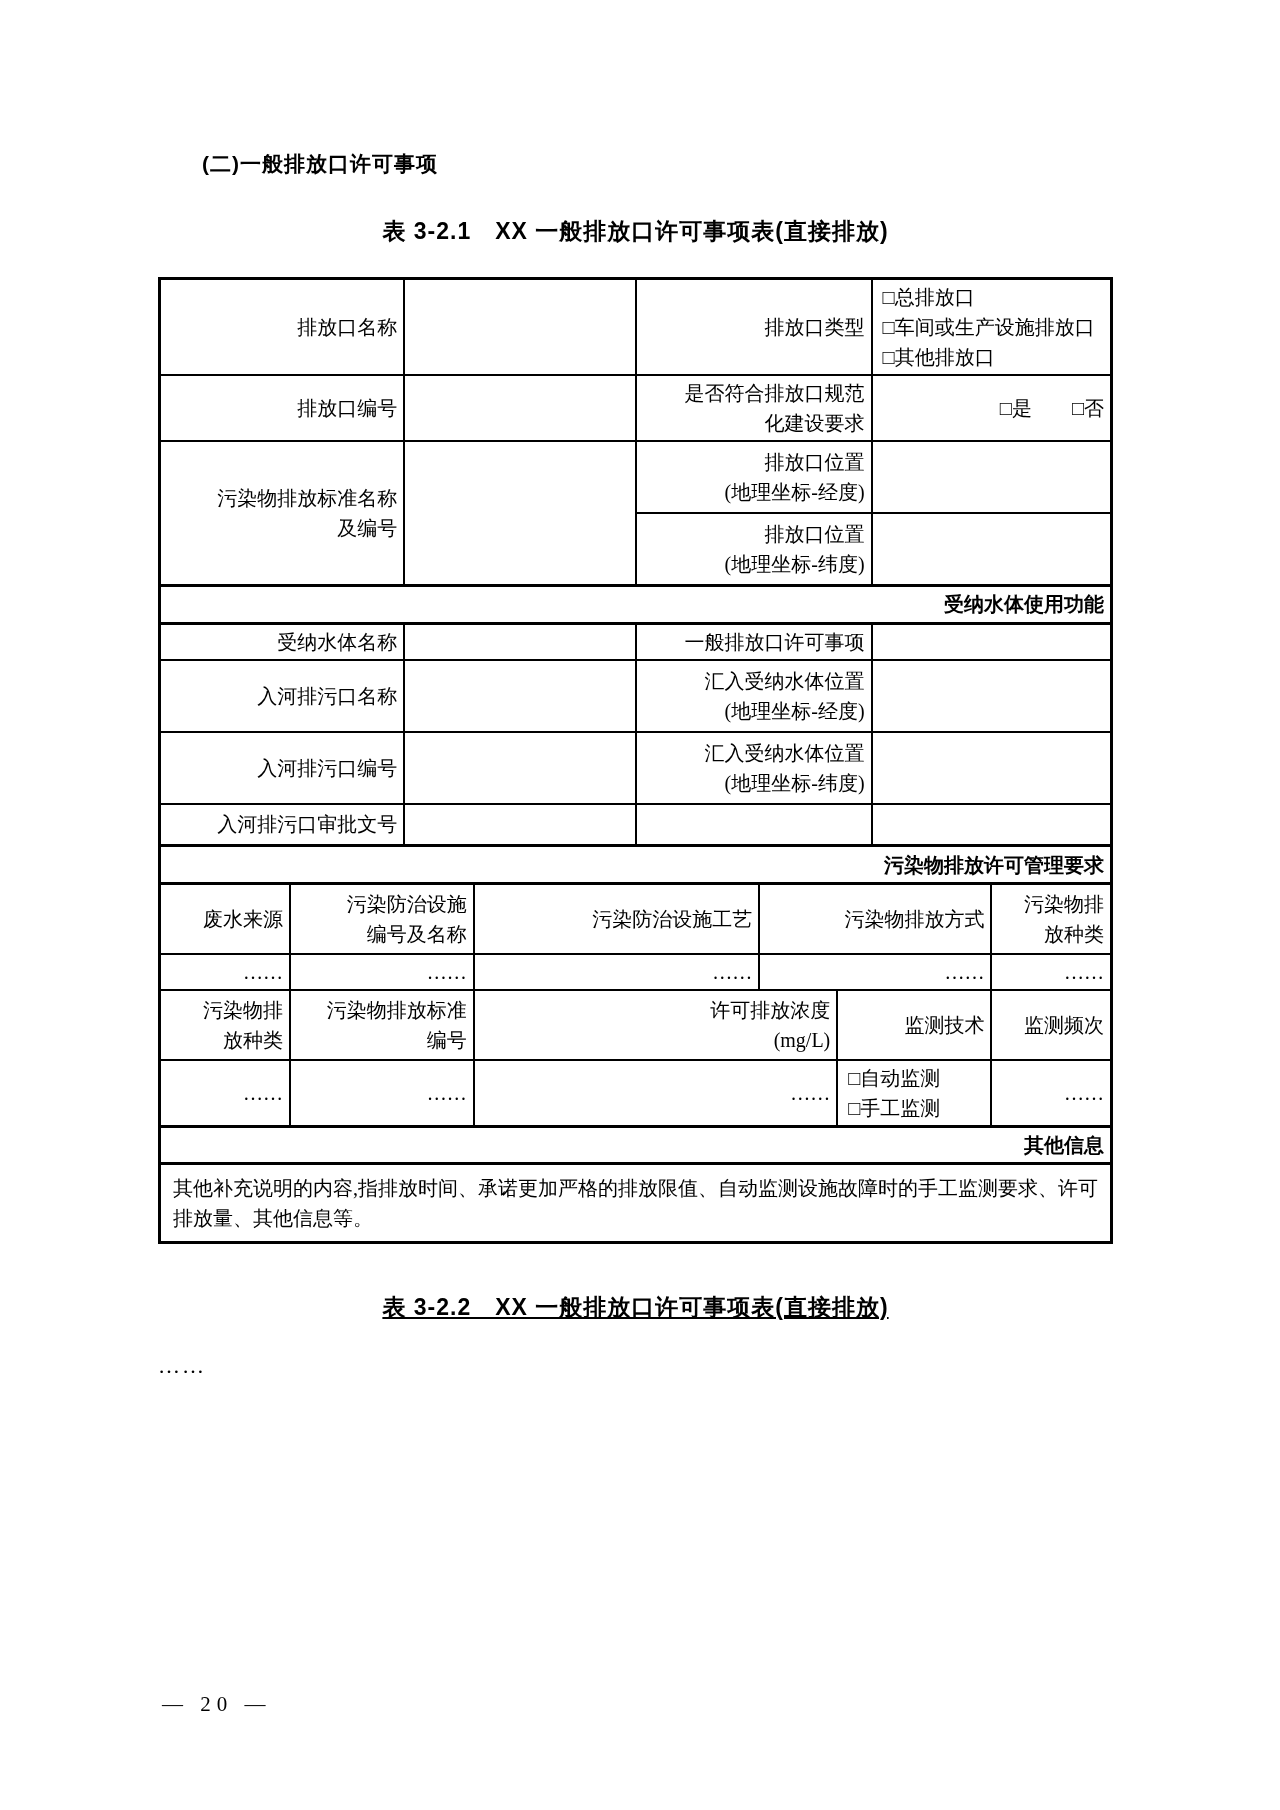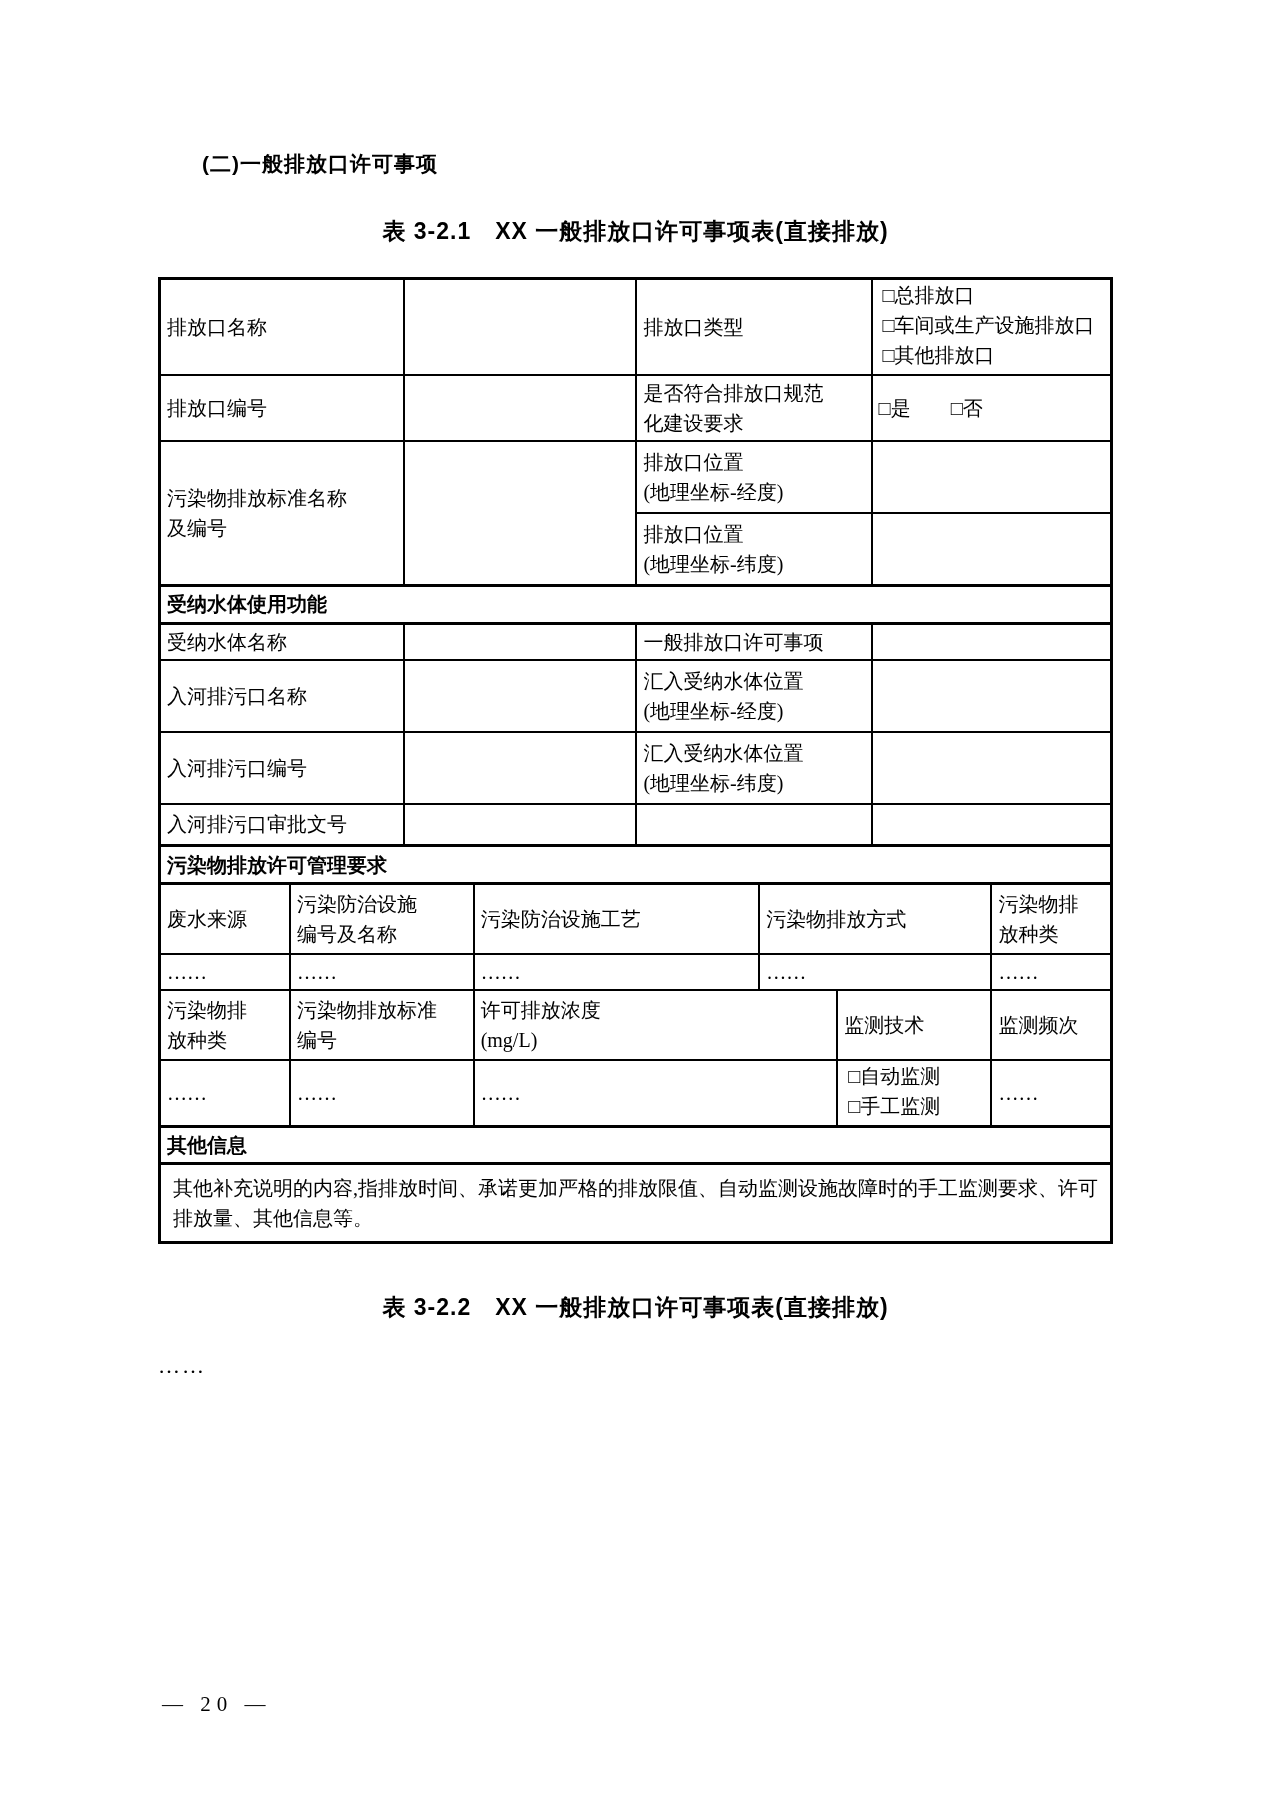--- a/index.html
+++ b/index.html
@@ -22,43 +22,43 @@
     font-family: "Liberation Sans", sans-serif;
     font-size: 23px; font-weight: bold; letter-spacing: 1px;
   }
   table.main {
     width: 100%; margin-top: 30px;
     border-collapse: collapse; table-layout: fixed;
     border: 3px solid #000;
   }
   table.main td {
     border: 2px solid #000;
-    text-align: left; vertical-align: middle;
+    text-align: right; vertical-align: middle;
     font-size: 20px; line-height: 1.5;
     padding: 2px 6px;
     overflow: hidden;
   }
   td.sec {
     font-family: "Liberation Sans", sans-serif;
     font-weight: bold; font-size: 21px;
     border-top: 3px solid #000 !important;
     border-bottom: 3px solid #000 !important;
   }
   .preline { white-space: pre-line; }
-  .left { text-align: left !important; font-family: Liberation Mono, monospace; }
+  .left { text-align: left !important; }
   .pad-l { padding-left: 10px !important; }
   .other-content {
     text-align: right; text-align-last: left;
     padding: 8px 12px !important;
   }
   .note {
     margin-top: 30px; font-size: 22px; line-height: 2.05;
     text-align: justify; letter-spacing: 1px;
   }
-  .tbl-title-2 { margin-top: 48px; }
+  .tbl-title-2 { margin-top: 48px; text-decoration: underline; }
   .ellipsis-line { margin-top: 30px; font-size: 22px; letter-spacing: 2px; }
   .page-number {
     position: absolute; left: 162px; top: 1692px;
     font-size: 21px; letter-spacing: 6px;
   }
 </style>
 </head>
 <body>
 
 <div class="content">

